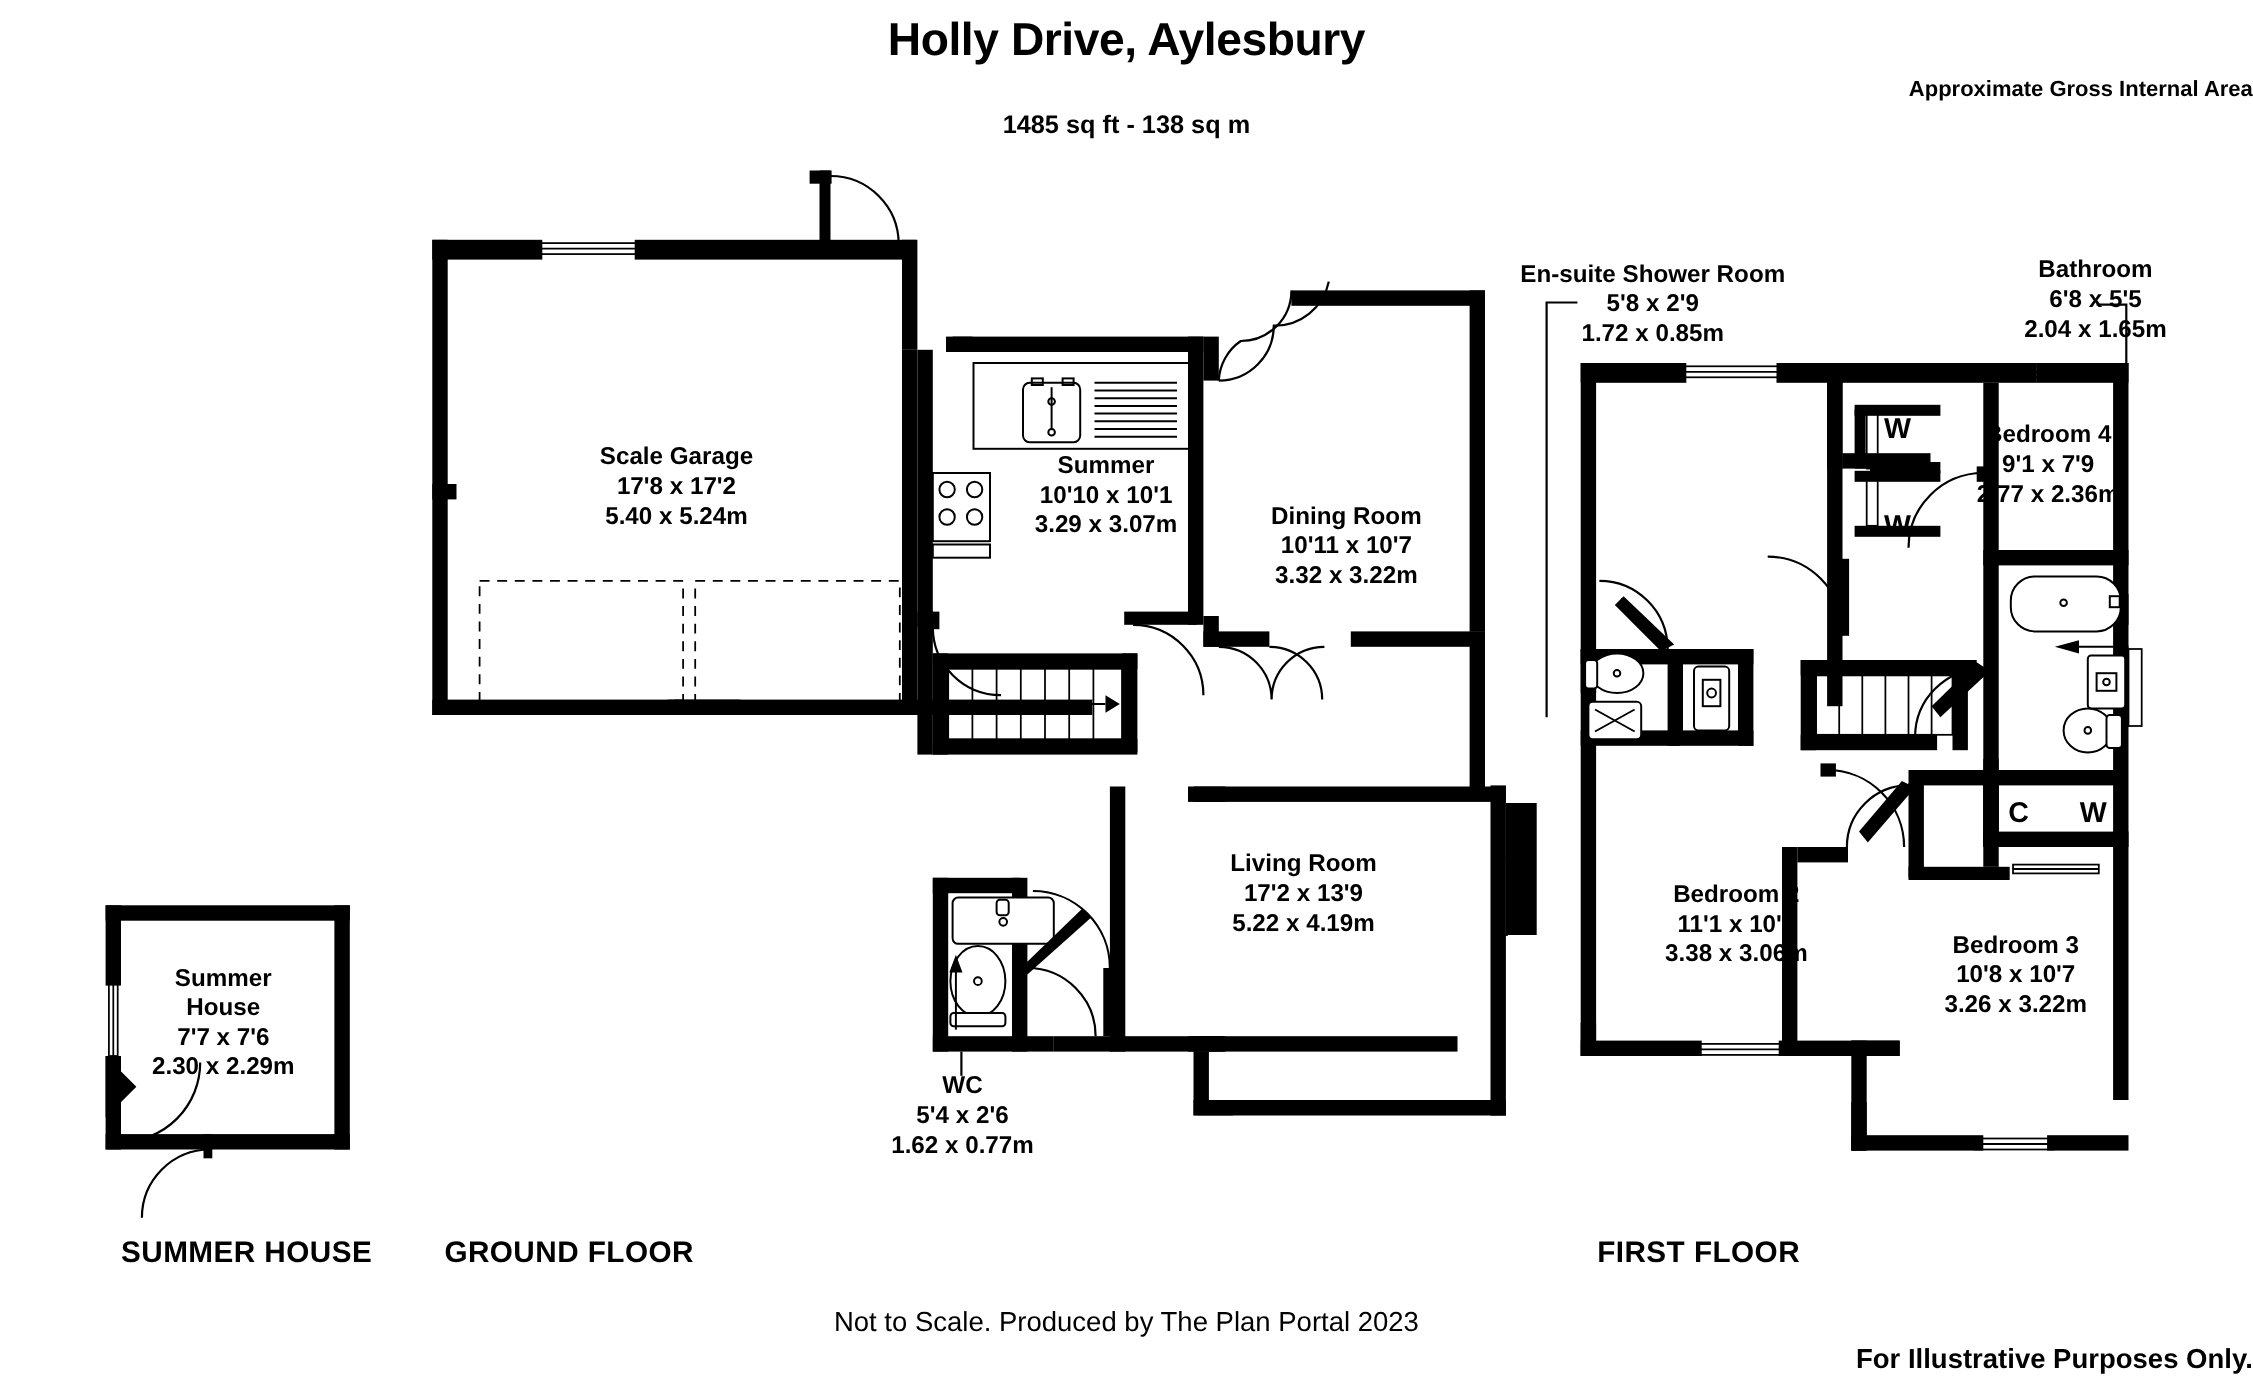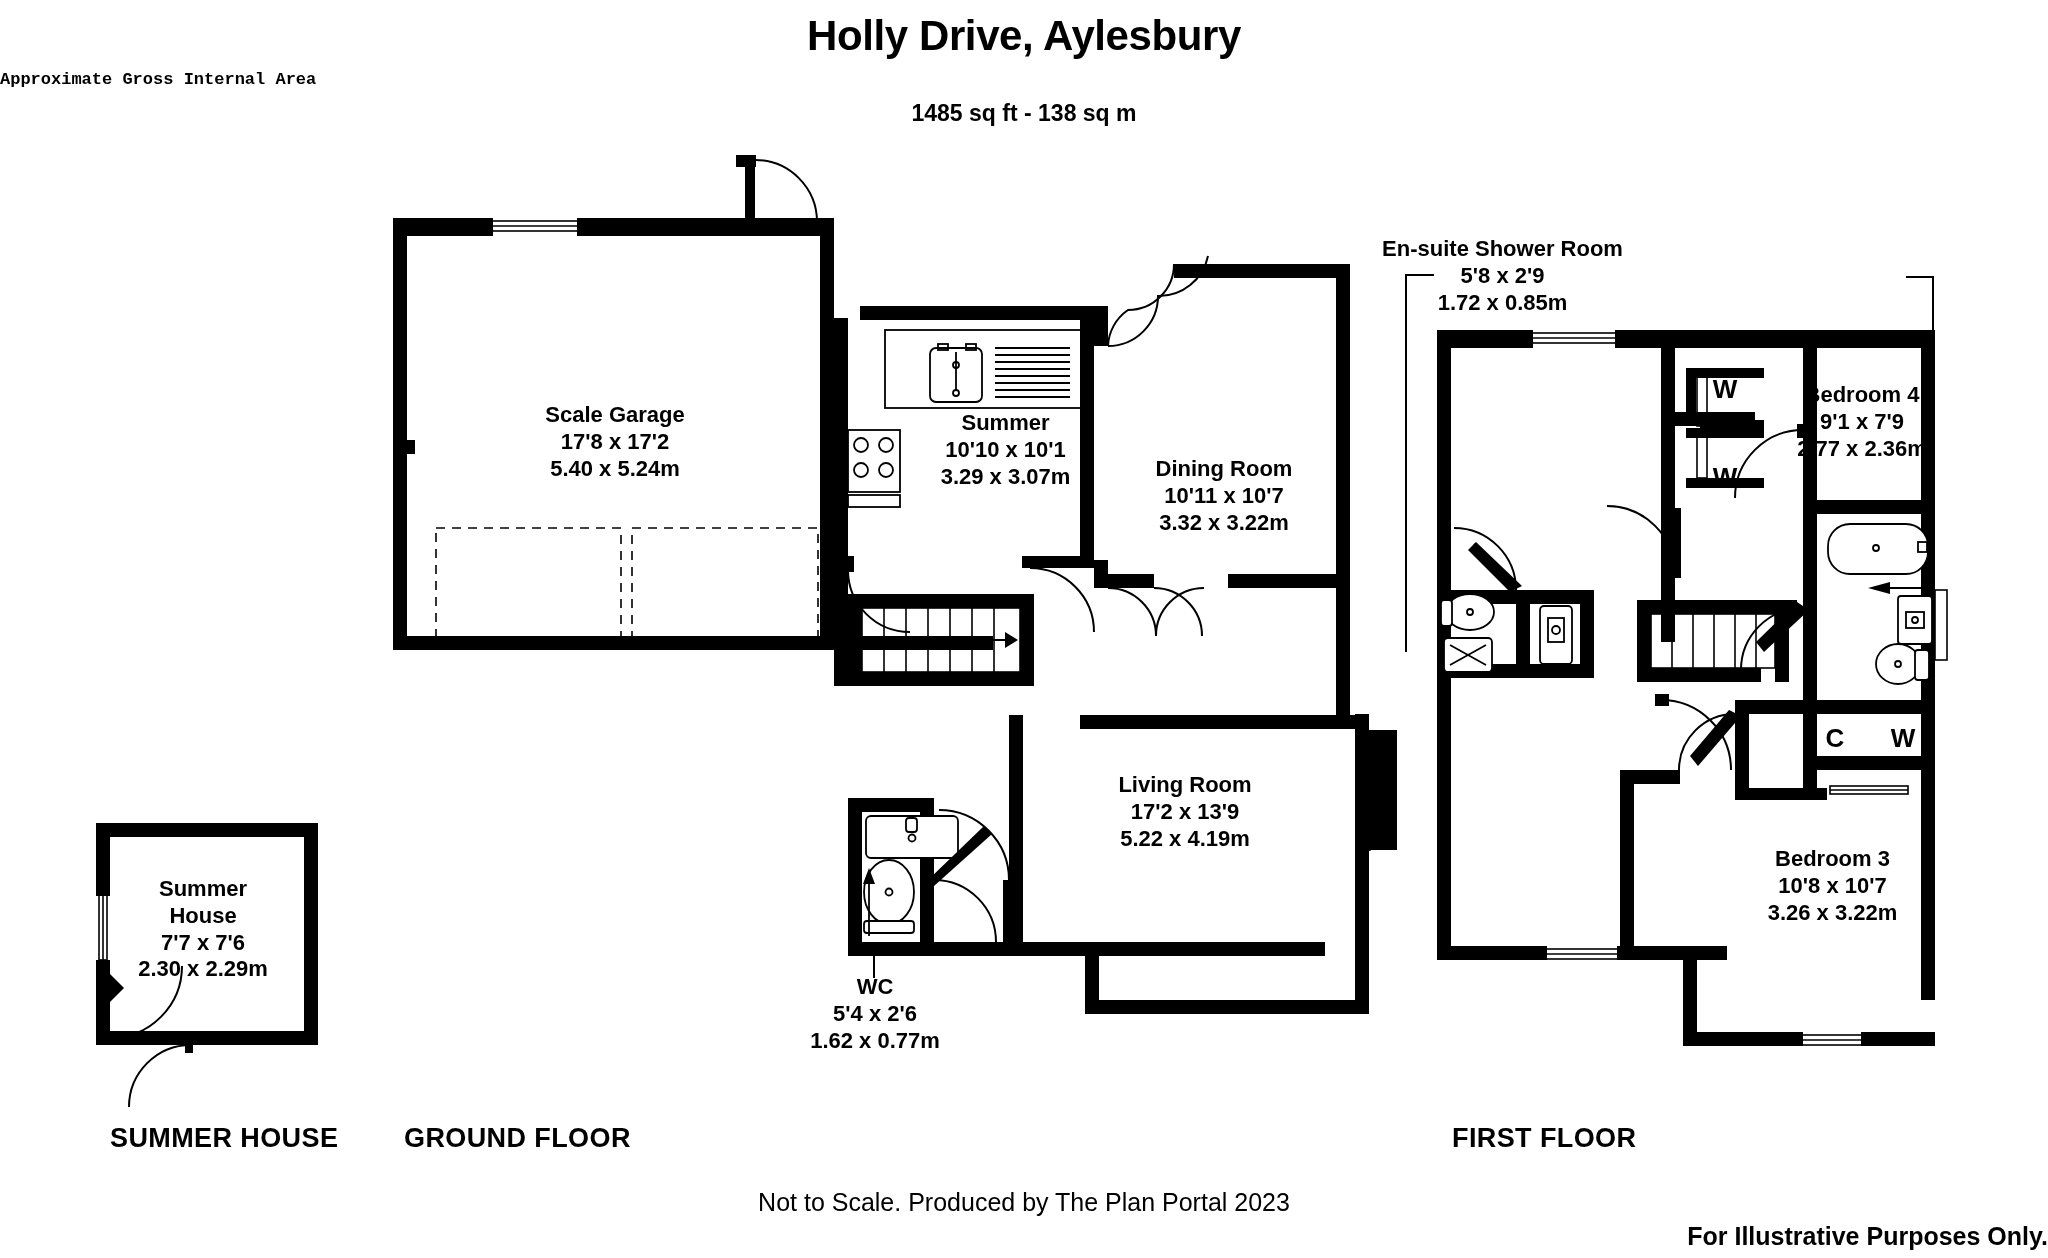--- a/index.html
+++ b/index.html
@@ -39,24 +39,23 @@
     top: 12px;
     text-align: center;
     font-size: 42px;
     font-weight: bold;
     letter-spacing: -0.4px;
   }
   .subtitle1 {
     position: absolute;
     left: 0; right: 0;
     top: 70px;
-    text-align: left;
-    font-size: 17px;
-    font-weight: bold;
-    font-family: Liberation Mono, monospace;
+    text-align: right;
+    font-size: 20px;
+    font-weight: bold;
   }
   .subtitle2 {
     position: absolute;
     left: 0; right: 0;
     top: 100px;
     text-align: center;
     font-size: 23px;
     font-weight: bold;
   }
   .footer1 {
@@ -447,28 +446,38 @@
     <span class="rimp">5'4 x 2'6</span>
     <span class="rmet">1.62 x 0.77m</span>
   </div>
 
   <div class="room" style="left:1370px; top:236px; width:265px;">
     <span class="rname">En-suite Shower Room</span>
     <span class="rimp">5'8 x 2'9</span>
     <span class="rmet">1.72 x 0.85m</span>
   </div>
 
+  <div class="room" style="left:1790px; top:232px; width:230px;">
+    <span class="rname">Bathroom</span>
+    <span class="rimp">6'8 x 5'5</span>
+    <span class="rmet">2.04 x 1.65m</span>
+  </div>
 
 
   <div class="room" style="left:1752px; top:382px; width:220px;">
     <span class="rname">Bedroom 4</span>
     <span class="rimp">9'1 x 7'9</span>
     <span class="rmet">2.77 x 2.36m</span>
   </div>
 
+  <div class="room" style="left:1466px; top:800px; width:225px;">
+    <span class="rname">Bedroom 2</span>
+    <span class="rimp">11'1 x 10'0</span>
+    <span class="rmet">3.38 x 3.06m</span>
+  </div>
 
   <div class="room" style="left:1720px; top:846px; width:225px;">
     <span class="rname">Bedroom 3</span>
     <span class="rimp">10'8 x 10'7</span>
     <span class="rmet">3.26 x 3.22m</span>
   </div>
 
   <div class="closet-letter" style="left:1702px; top:374px; width:46px;">W</div>
   <div class="closet-letter" style="left:1702px; top:462px; width:46px;">W</div>
   <div class="closet-letter" style="left:1812px; top:723px; width:46px;">C</div>

